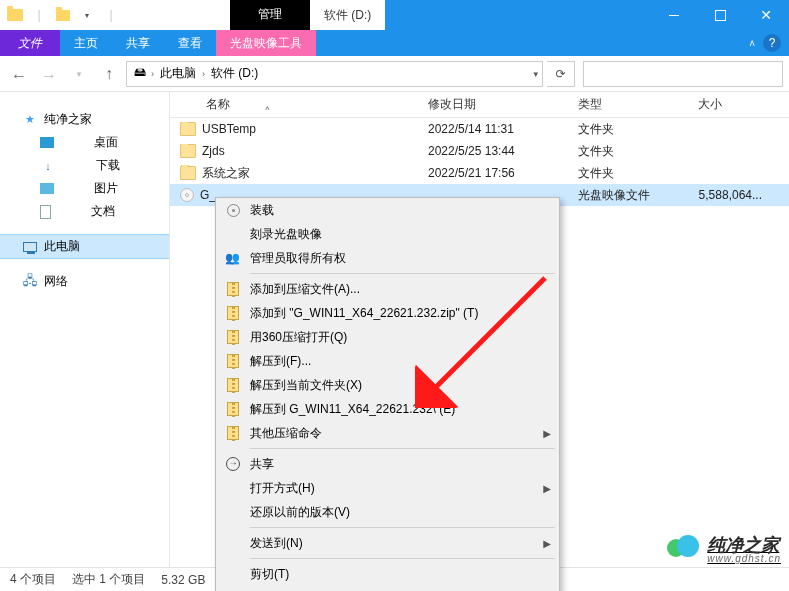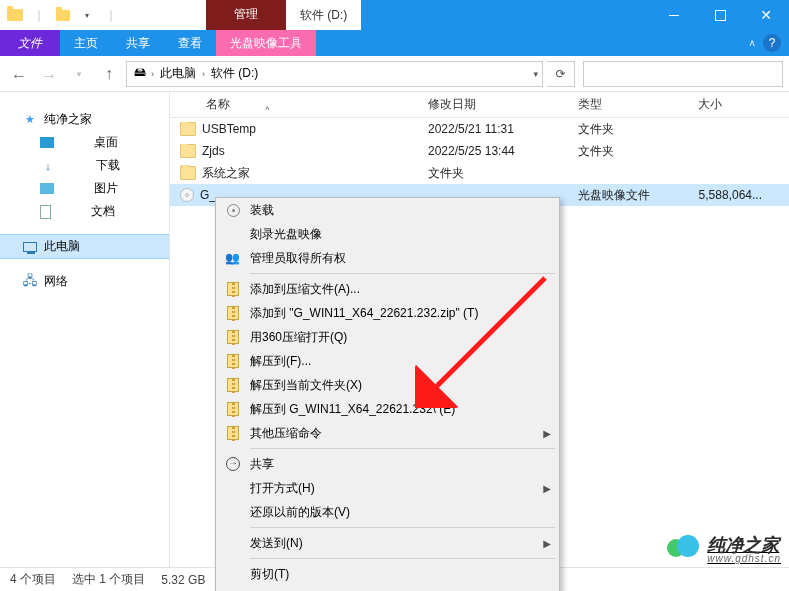--- a/index.html
+++ b/index.html
@@ -4,21 +4,21 @@
 <style>
 * { margin: 0; padding: 0; box-sizing: border-box; font-family: "Microsoft YaHei", "Segoe UI", sans-serif; }
 body { width: 789px; height: 591px; background: #fff; overflow: hidden; position: relative; font-size: 12px; }
 
 
 .titlebar { height: 30px; background: #fff; display: flex; align-items: stretch; }
 .titlebar-left { display: flex; align-items: center; padding: 0 4px; gap: 2px; }
 .qat-btn { width: 22px; height: 22px; display: flex; align-items: center; justify-content: center; }
 .title-tab-group { display: flex; margin-left: 80px; }
 .title-tab { padding: 6px 28px; font-size: 12px; }
-.title-tab.manage { background: #7f1d1d; color: #fff; }
+.title-tab.manage { background: #000000; color: #fff; margin-left: 24px; }
 .title-tab.drive { color: #333; padding-left: 14px; padding-right: 14px; display: flex; align-items: center; }
 .win-controls { margin-left: auto; display: flex; }
 .win-btn { width: 46px; display: flex; align-items: center; justify-content: center; color: #fff; background: #1e91ea; }
 .win-btn.min::before { content:""; width:10px; height:1px; background:#fff; }
 .win-btn.max::before { content:""; width:9px; height:9px; border:1px solid #fff; }
 .win-btn.close { font-size: 14px; }
 .titlebar-mid { flex: 1; background: #1e91ea; }
 
 
 .ribbon-tabs { height: 26px; background: #1e91ea; display: flex; align-items: stretch; color: #fff; }
@@ -210,38 +210,39 @@
       <div class="col date">修改日期</div>
       <div class="col type">类型</div>
       <div class="col size">大小</div>
     </div>
     <div class="rows">
       <div class="row">
         <div class="cell name">
             <span class="file-ico ico-fold"></span>
             <span>USBTemp</span>
           </div>
-        <div class="cell date">2022/5/21 11:31</div>
+        <div class="cell date">2022/5/14 11:31</div>
         <div class="cell type">文件夹</div>
         <div class="cell size"></div>
       </div>
       <div class="row">
         <div class="cell name">
             <span class="file-ico ico-fold"></span>
             <span>Zjds</span>
           </div>
         <div class="cell date">2022/5/25 13:44</div>
         <div class="cell type">文件夹</div>
         <div class="cell size"></div>
       </div>
       <div class="row">
         <div class="cell name">
             <span class="file-ico ico-fold"></span>
             <span>系统之家</span>
           </div>
+        <div class="cell date">2022/5/21 17:56</div>
         <div class="cell type">文件夹</div>
         <div class="cell size"></div>
       </div>
       <div class="row sel">
         <div class="cell name">
             <span class="file-ico ico-iso"></span>
             <span>G_</span>
           </div>
         <div class="cell date"></div>
         <div class="cell type">光盘映像文件</div>

